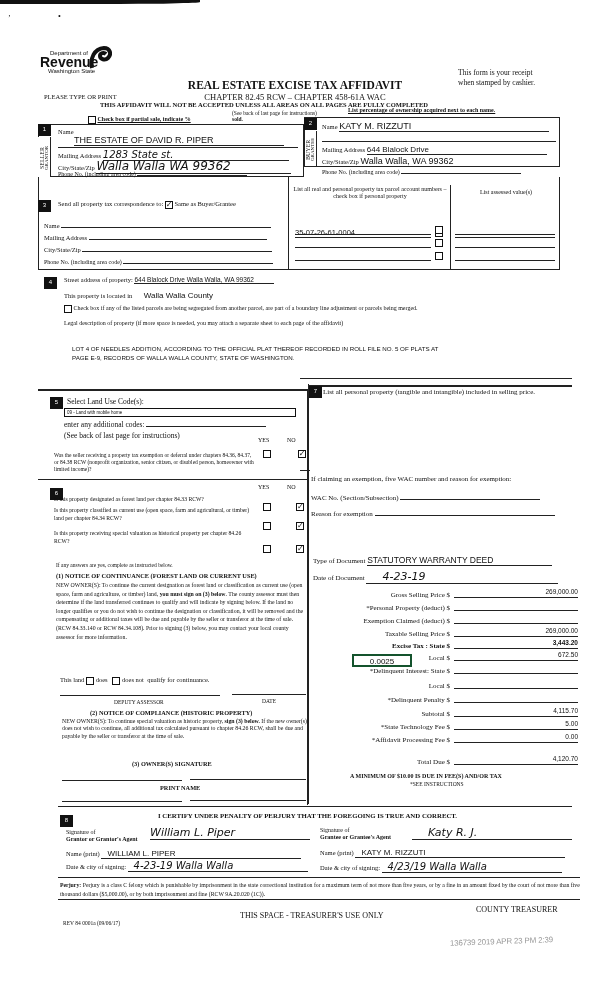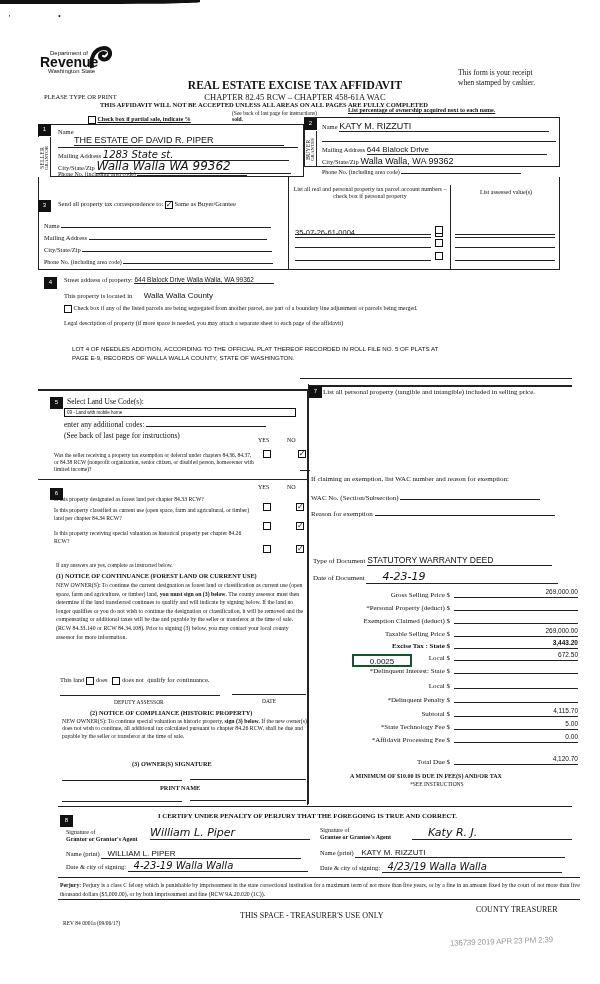--- a/index.html
+++ b/index.html
@@ -212,21 +212,21 @@
 <div class="abs line" style="left:190px;top:779px;width:116px;"></div>
 <div class="abs bold" style="left:160px;top:784px;font-size:6.3px;">PRINT NAME</div>
 <div class="abs line" style="left:62px;top:801px;width:120px;"></div>
 <div class="abs line" style="left:190px;top:800px;width:116px;"></div>
 
 
 <div class="abs" style="left:308px;top:385px;width:264px;border-top:2px solid #222;"></div>
 <div class="abs sec-num" style="left:309px;top:386px;">7</div>
 <div class="abs" style="left:323px;top:387px;width:245px;font-size:7px;line-height:11px;">List all personal property (tangible and intangible) included in selling price.</div>
 <div class="abs line" style="left:300px;top:470px;width:10px;"></div>
-<div class="abs" style="left:311px;top:475px;font-size:7px;">If claiming an exemption, list WAC number and reason for exemption:</div>
+<div class="abs" style="left:311px;top:475px;font-size:7px;">If claiming an exemption, five WAC number and reason for exemption:</div>
 <div class="abs" style="left:311px;top:493px;font-size:7px;">
   <span>WAC No. (Section/Subsection)</span>
   <span class="line" style="display:inline-block;width:140px;height:7px;"></span>
 </div>
 <div class="abs" style="left:311px;top:509px;font-size:7px;">
   <span>Reason for exemption</span>
   <span class="line" style="display:inline-block;width:180px;height:7px;"></span>
 </div>
 
 

